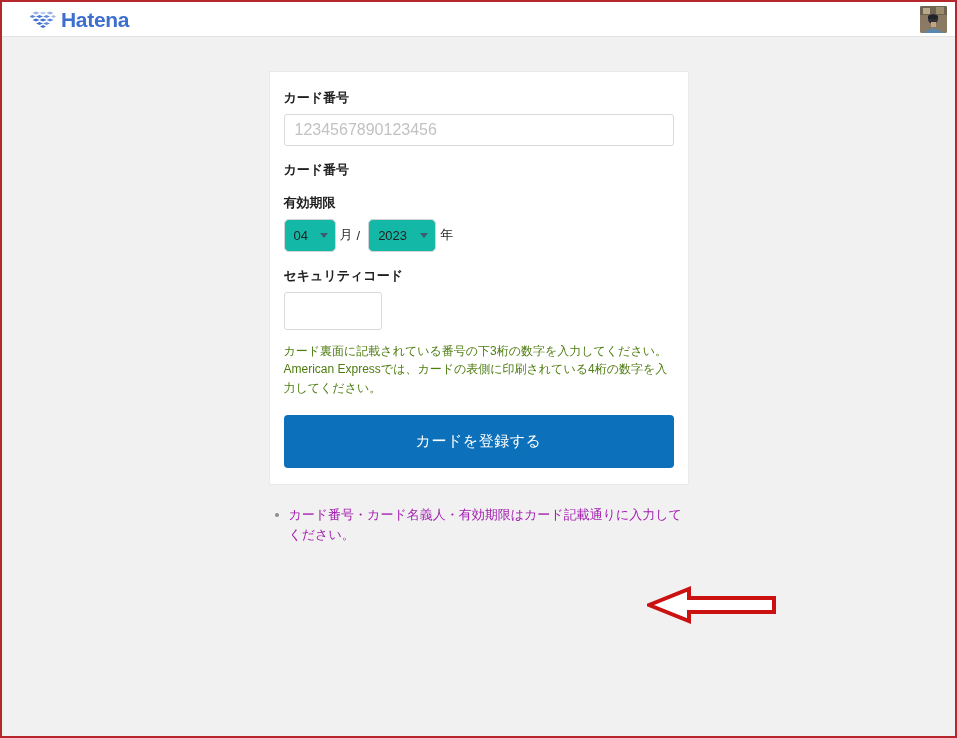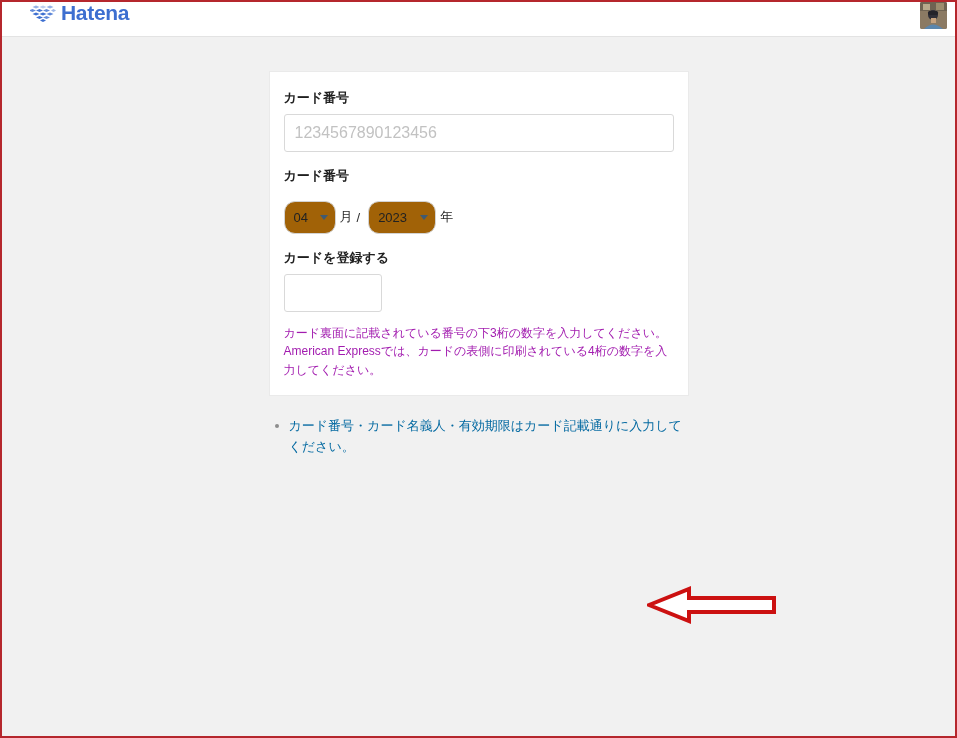--- a/index.html
+++ b/index.html
@@ -27,21 +27,21 @@
   }
 
   
   #global-header {
     position: relative;
     box-sizing: border-box;
     height: 35px;
     background: #ffffff;
     border-bottom: 1px solid #e3e3e3;
     display: flex;
-    align-items: flex-start;
+    align-items: center;
     padding: 0 8px 0 28px;
   }
   .brand {
     display: flex;
     align-items: center;
     gap: 5px;
     text-decoration: none;
   }
   .brand-mark {
     width: 26px;
@@ -102,21 +102,21 @@
     margin: 0 0 7px 0;
     line-height: 1.3;
   }
   .field-block { margin-bottom: 16px; }
   .field-block:last-child { margin-bottom: 0; }
 
   .text-input {
     box-sizing: border-box;
     display: block;
     width: 100%;
-    height: 38px;
+    height: 32px;
     padding: 6px 10px;
     font-size: 16px;
     font-family: "Liberation Sans", "DejaVu Sans", sans-serif;
     color: #333333;
     background: #ffffff;
     border: 1px solid #d9d9d9;
     border-radius: 3px;
     outline: none;
   }
   .text-input::placeholder { color: #c2c2c2; }
@@ -125,22 +125,22 @@
   .expiry-row {
     display: flex;
     align-items: center;
     gap: 0;
   }
   .select-box {
     position: relative;
     box-sizing: border-box;
     height: 33px;
     border: 1px solid #d3d3d3;
-    border-radius: 11px;
-    background: #a16207;
+    border-radius: 5px;
+    background: #14b8a6;
     display: flex;
     align-items: center;
     padding: 0 20px 0 9px;
     font-size: 13px;
     color: #222222;
     cursor: pointer;
   }
   .select-box.month { min-width: 52px; }
   .select-box.year  { min-width: 68px; }
   .caret {
@@ -177,21 +177,21 @@
     color: #333333;
     background: #ffffff;
     border: 1px solid #d9d9d9;
     border-radius: 3px;
     outline: none;
   }
 
   .help-text {
     font-size: 12px;
     line-height: 1.55;
-    color: #a21caf;
+    color: #4d7c0f;
     margin: 12px 0 0 0;
   }
 
   
   #submit-button {
     box-sizing: border-box;
     display: block;
     width: 100%;
     height: 53px;
     margin-top: 18px;
@@ -209,21 +209,21 @@
   #note-list {
     width: 420px;
     margin: 20px auto 0 auto;
     padding: 0;
     list-style: none;
   }
   #note-list li {
     position: relative;
     font-size: 13px;
     line-height: 1.55;
-    color: #0369a1;
+    color: #a21caf;
     padding-left: 20px;
   }
   #note-list li::before {
     content: "";
     position: absolute;
     left: 6px;
     top: 8px;
     width: 4px;
     height: 4px;
     border-radius: 50%;
@@ -293,41 +293,43 @@
       <div class="field-block">
         <div class="field-label">カード番号</div>
         <input class="text-input" type="text" placeholder="1234567890123456" style="">
       </div>
 
       <div class="field-block">
         <div class="field-label">カード番号</div>
       </div>
 
       <div class="field-block">
+        <div class="field-label">有効期限</div>
         <div class="expiry-row">
           <div class="select-box month">
             <span>04</span>
             <span class="caret"></span>
           </div>
           <span class="unit-text">月</span>
           <span class="slash">/</span>
           <div class="select-box year">
             <span>2023</span>
             <span class="caret"></span>
           </div>
           <span class="unit-text">年</span>
         </div>
       </div>
 
       <div class="field-block">
-        <div class="field-label">カードを登録する</div>
+        <div class="field-label">セキュリティコード</div>
         <input class="cvc-input" type="text" placeholder="" style="">
         <p class="help-text">カード裏面に記載されている番号の下3桁の数字を入力してください。American Expressでは、カードの表側に印刷されている4桁の数字を入力してください。</p>
       </div>
 
+      <button id="submit-button" type="button">カードを登録する</button>
     </div>
 
     <ul id="note-list">
       <li>カード番号・カード名義人・有効期限はカード記載通りに入力してください。</li>
     </ul>
   </div>
 
   <span id="annotation-arrow">
     <svg viewBox="0 0 130 48" width="130" height="48" aria-hidden="true">
       <polygon points="2,24 42,8 42,17 127,17 127,31 42,31 42,40" fill="#ffffff" stroke="#cc1111" stroke-width="4" stroke-linejoin="miter"></polygon>

